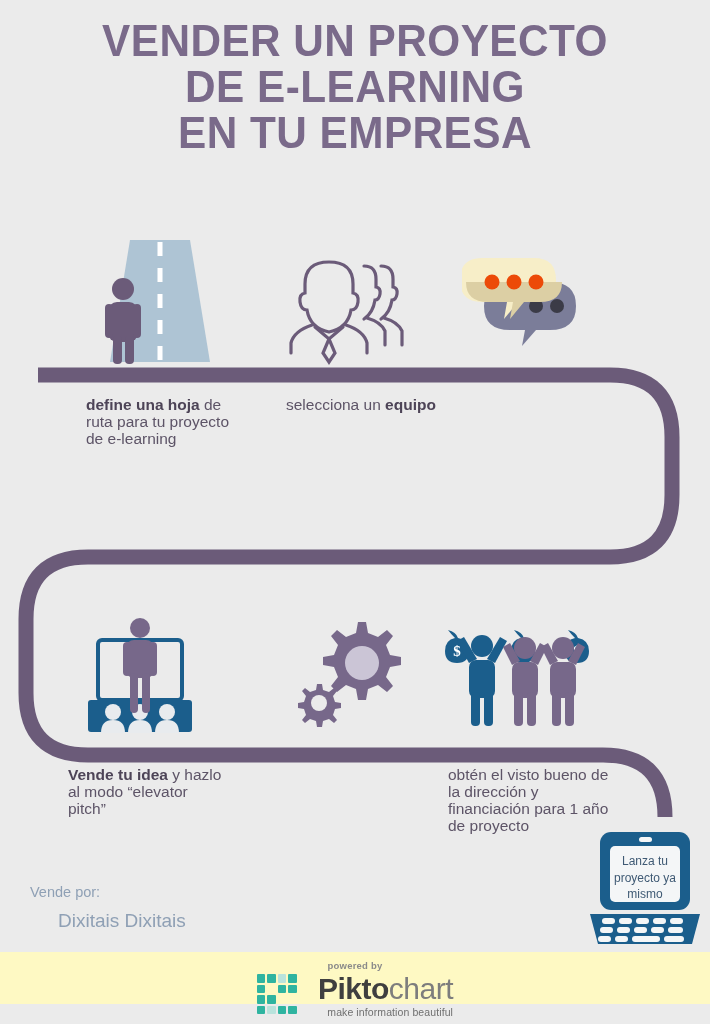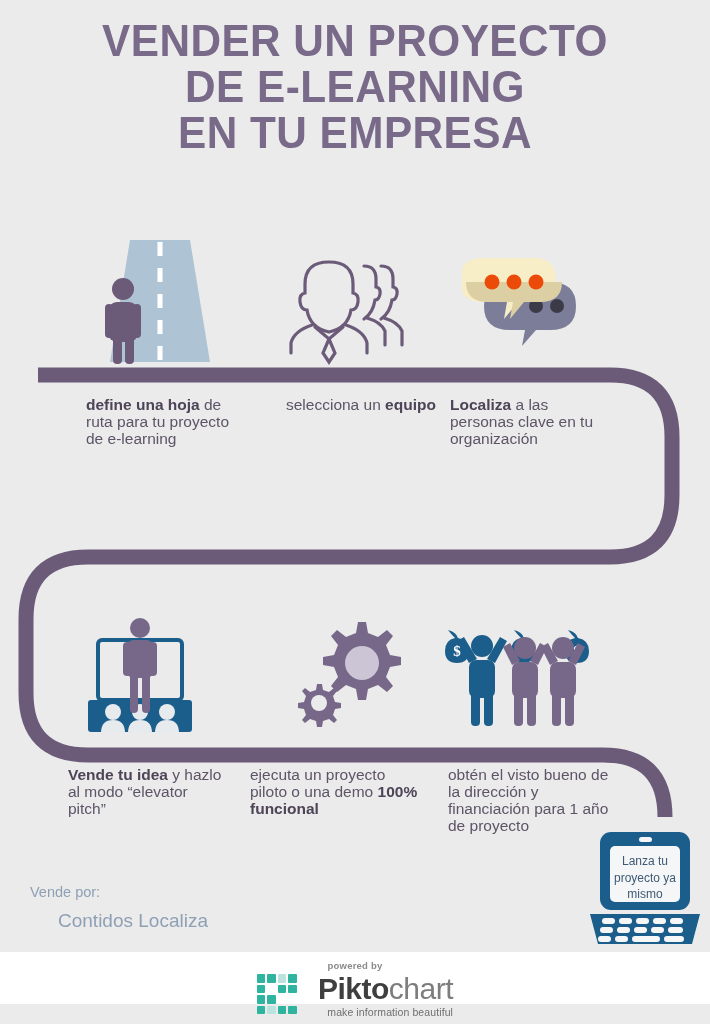--- a/index.html
+++ b/index.html
@@ -70,21 +70,21 @@
     left: 58px; top: 910px;
     color: #8fa0b5;
     font-size: 19px;
   }
 
   
   #footer {
     position: absolute;
     left: 0; top: 952px;
     width: 710px; height: 52px;
-    background: #ffffff;
+    background: #fef9c3;
   }
   #powered {
     position: absolute;
     left: 0; top: 8px; width: 710px;
     text-align: center;
     font-size: 9.5px;
     font-weight: bold;
     color: #8a8a8a;
     letter-spacing: 0.2px;
   }
@@ -198,24 +198,20 @@
 
   <div class="txt" style="left:86px; top:396px; width:150px;">
     <b>define una hoja</b>
     <span>de ruta para tu proyecto de e-learning</span>
   </div>
 
   <div class="txt" style="left:286px; top:396px; width:150px;">
     <span>selecciona un </span><b>equipo</b>
   </div>
 
-  <div class="txt" style="left:450px; top:396px; width:155px;">
-    <b>Localiza</b>
-    <span>a las personas clave en tu organización</span>
-  </div>
 
   <div class="icon-wrap" style="left:70px; top:618px; width:140px; height:115px;">
     <svg viewBox="0 0 140 115" width="140" height="115">
       <rect x="28" y="22" width="84" height="60" rx="4" fill="none" stroke="#1b5e8c" stroke-width="4"></rect>
       <rect x="18" y="82" width="104" height="32" rx="3" fill="#1b5e8c"></rect>
       <g fill="#e8ebee">
         <circle cx="43" cy="94" r="8"></circle>
           <path d="M31,115 q0,-13 12,-13 q12,0 12,13 z"></path>
         <circle cx="70" cy="94" r="8"></circle>
           <path d="M58,115 q0,-13 12,-13 q12,0 12,13 z"></path>
@@ -283,23 +279,20 @@
         <rect x="127" y="74" width="9" height="34" rx="4"></rect>
       </g>
     </svg>
   </div>
 
   <div class="txt" style="left:68px; top:766px; width:160px;">
     <b>Vende tu idea</b>
     <span>y hazlo al modo “elevator pitch”</span>
   </div>
 
-  <div class="txt" style="left:250px; top:766px; width:175px;">
-    <span>ejecuta un proyecto piloto o una demo </span><b>100% funcional</b>
-  </div>
 
   <div class="txt" style="left:448px; top:766px; width:170px;">
     <span>obtén el visto bueno de la dirección y financiación para 1 año de proyecto</span>
   </div>
 
   <div id="laptop-wrap">
     <svg viewBox="0 0 118 112" width="118" height="112">
       <rect x="14" y="0" width="90" height="78" rx="11" fill="#1b5e8c"></rect>
       <rect x="24" y="14" width="70" height="56" rx="5" fill="#f4f6f7"></rect>
       <rect x="53" y="5" width="13" height="5" rx="2.5" fill="#f4f6f7"></rect>
@@ -318,21 +311,21 @@
         <rect x="12" y="104" width="13" height="6" rx="3"></rect>
           <rect x="29" y="104" width="13" height="6" rx="3"></rect>
         <rect x="46" y="104" width="28" height="6" rx="3"></rect>
           <rect x="78" y="104" width="20" height="6" rx="3"></rect>
       </g>
     </svg>
   </div>
   <div id="laptop-text">Lanza tu proyecto ya mismo</div>
 
   <div id="credits-label">Vende por:</div>
-  <div id="credits-name">Contidos Localiza</div>
+  <div id="credits-name">Dixitais Dixitais</div>
 
   <div id="footer">
     <div id="powered">powered by</div>
     <div id="logo-row">
       <div id="pix-grid">
         <i></i>
           <i></i>
           <i class="pale"></i>
           <i></i>
         <i></i>

